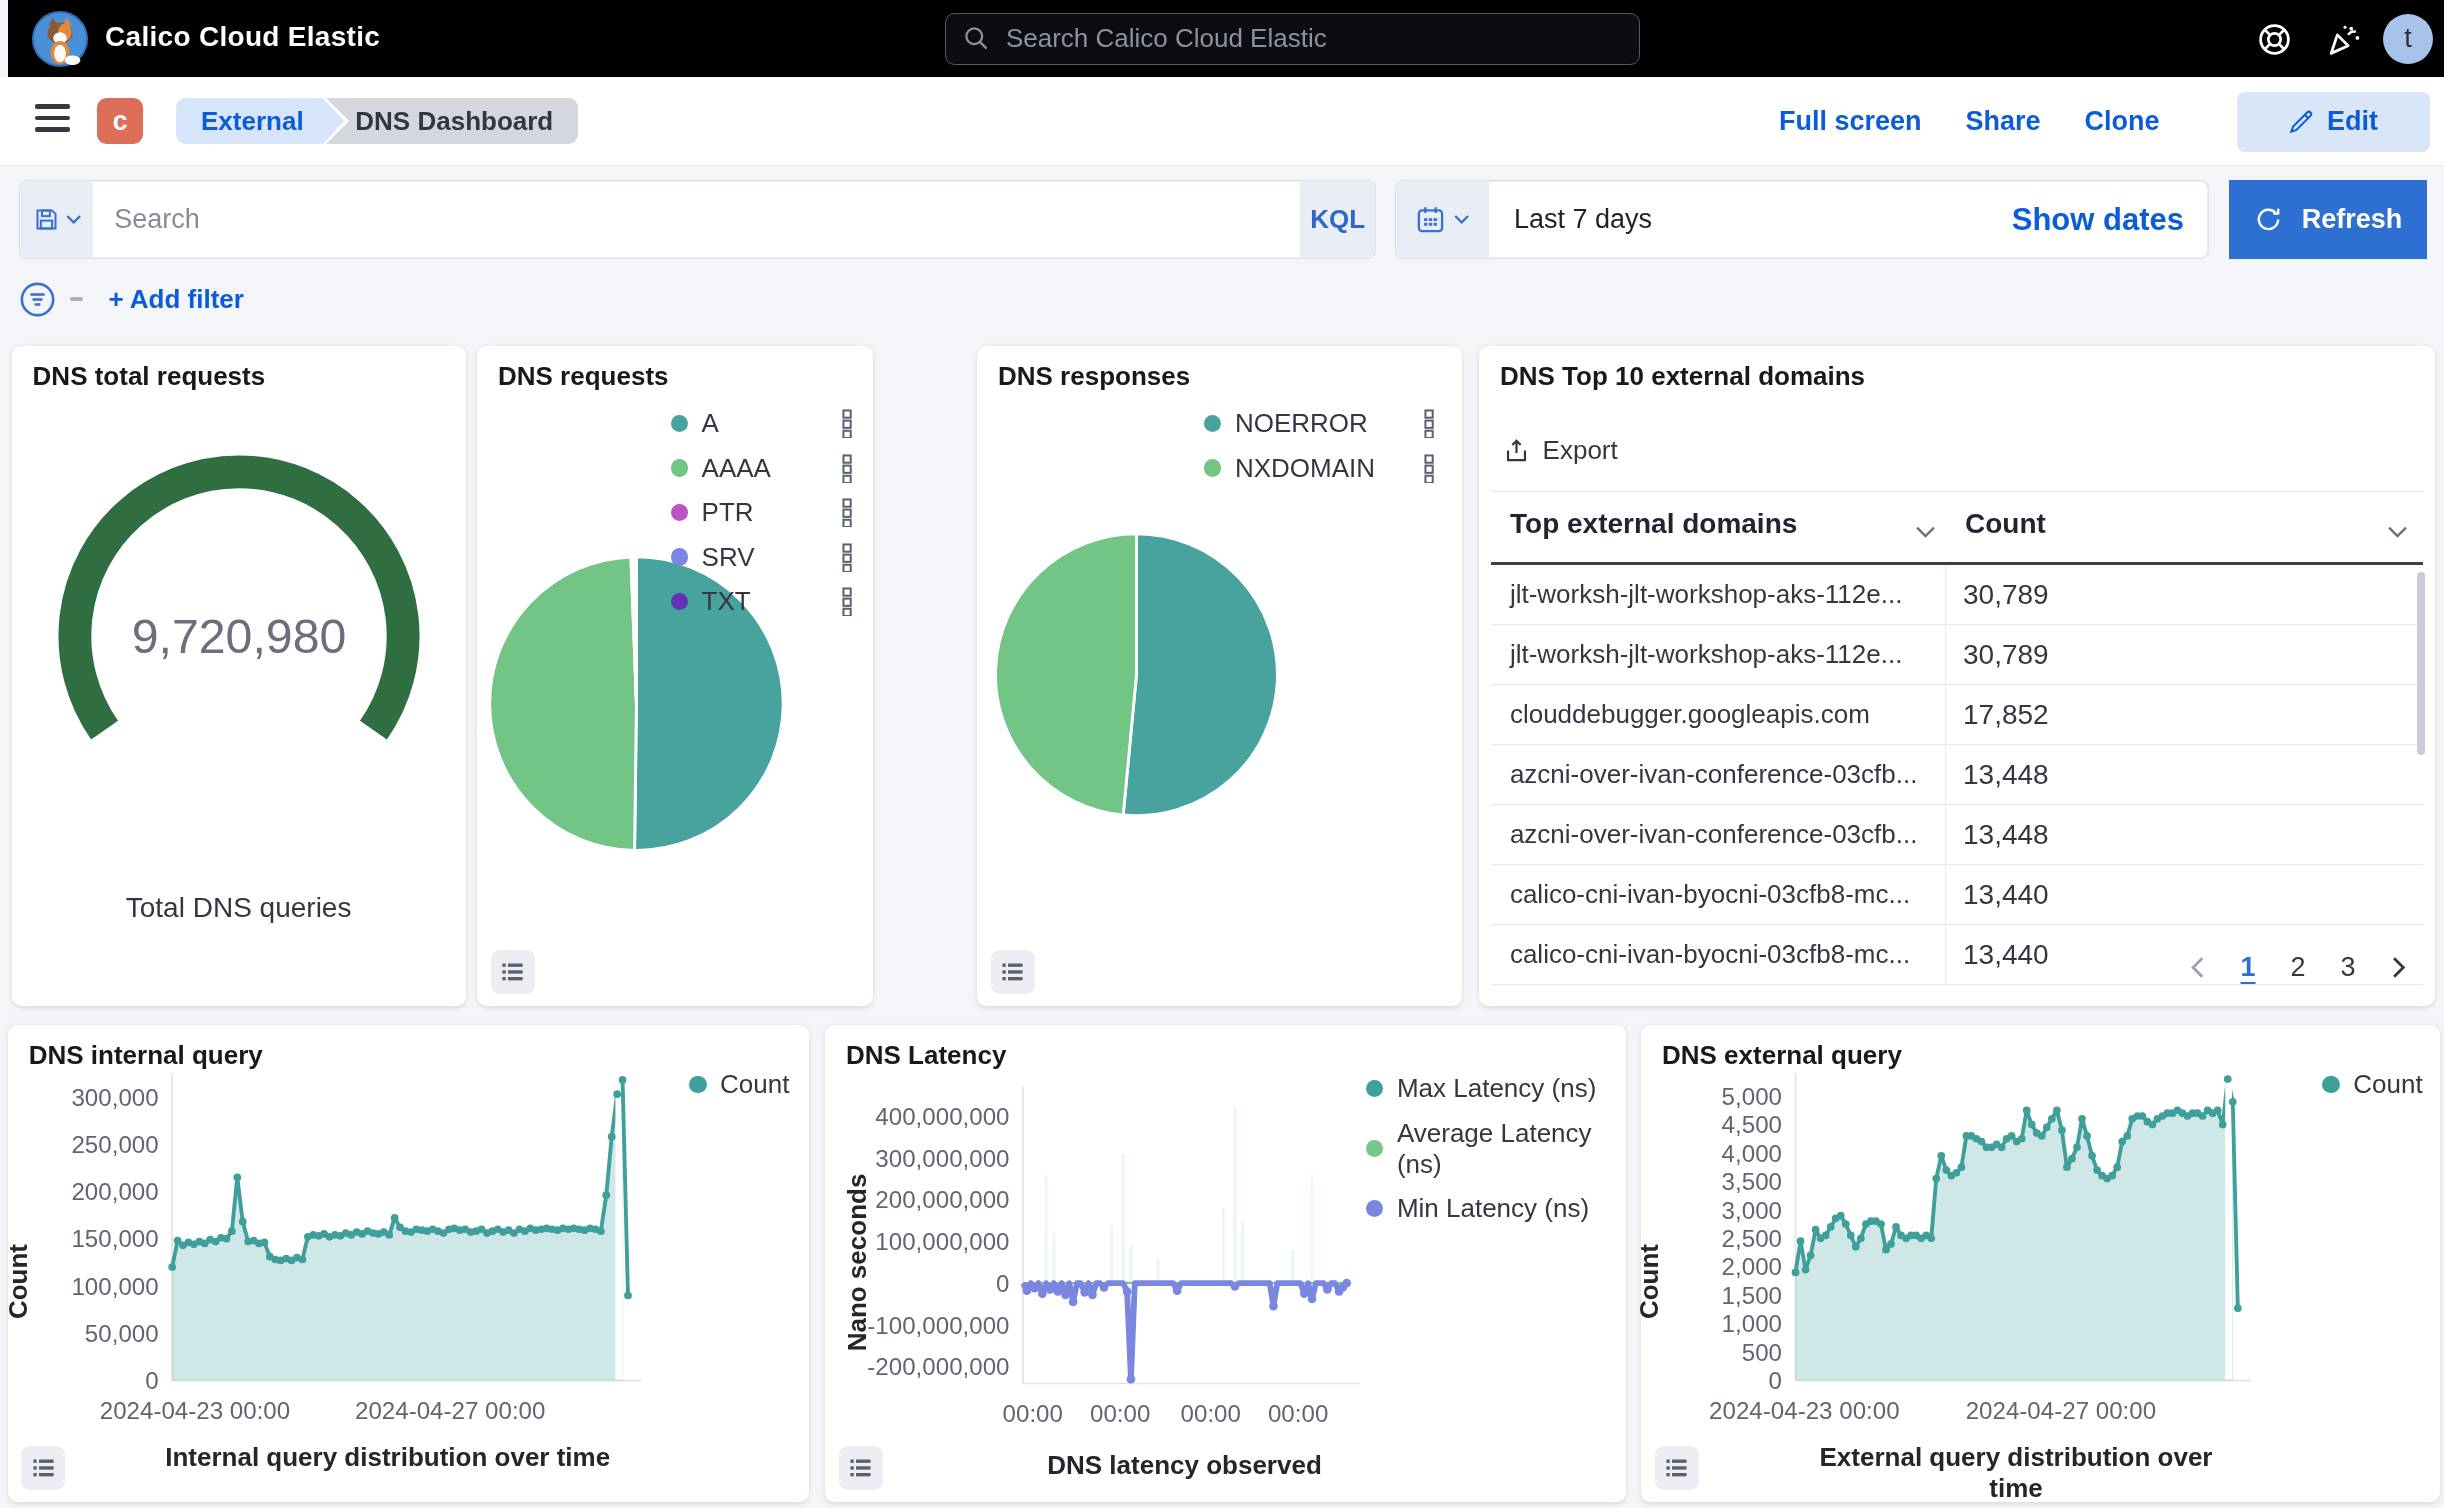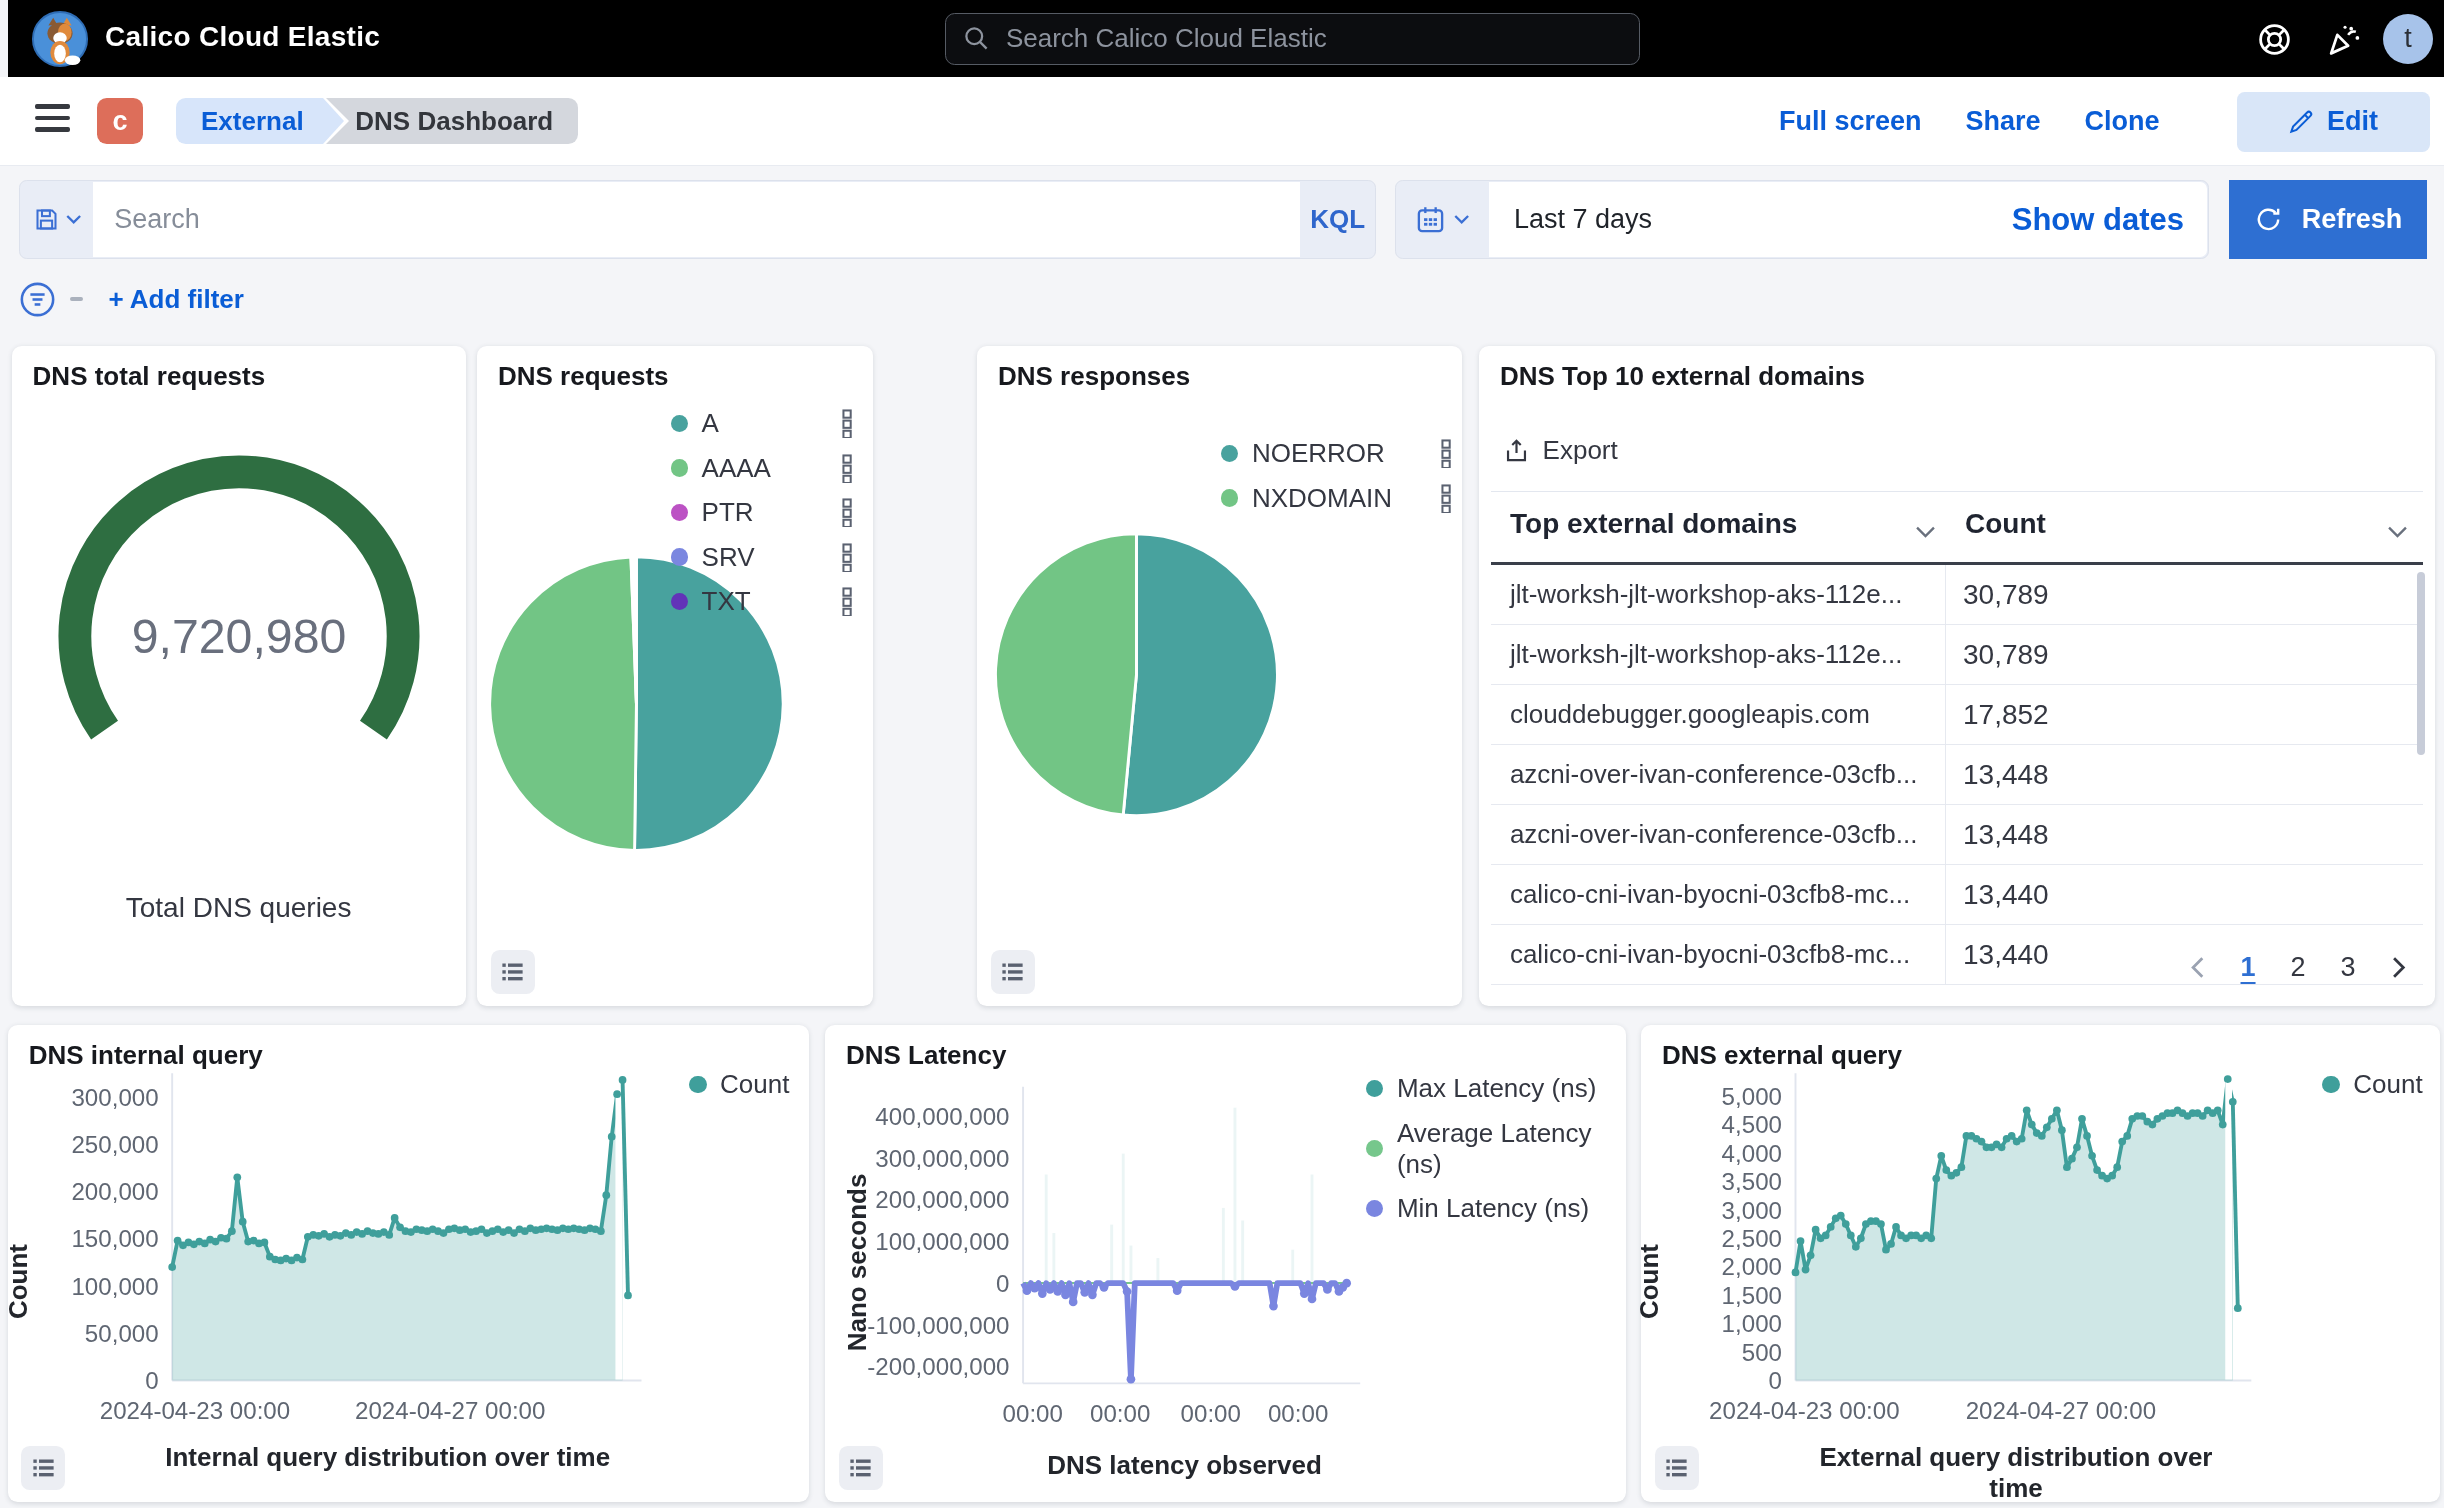--- a/index.html
+++ b/index.html
@@ -61,21 +61,21 @@
   .chart-host{position:absolute;left:0;top:0;right:0;bottom:0;}
   .gauge-sub{position:absolute;left:0;top:546px;width:100%;text-align:center;font-size:28px;color:#343741;}
 
   
   .legend{position:absolute;display:flex;flex-direction:column;gap:13.5px;}
   .leg-item{display:flex;align-items:center;gap:13.5px;cursor:pointer;position:relative;}
   .leg-dot{width:17.4px;height:17.4px;border-radius:50%;flex:0 0 auto;}
   .leg-lab{font-size:26px;color:#343741;}
   .leg-kebab{margin-left:auto;}
   #leg-req{right:19.3px;top:62px;width:183px;}
-  #leg-resp{right:9px;top:62px;width:232px;margin-top:30px;}
+  #leg-resp{right:26px;top:62px;width:232px;}
   #leg-int{right:19.3px;top:44px;}
   #leg-lat{left:541px;top:48px;}
   #leg-ext{right:17.4px;top:44px;}
 
   
   .ylab{position:absolute;transform:rotate(-90deg);transform-origin:center;font-size:26px;font-weight:bold;color:#23262c;white-space:nowrap;}
   .xlab{position:absolute;text-align:center;font-size:26px;font-weight:bold;color:#23262c;}
 
   .list-btn{position:absolute;left:13.5px;bottom:11.6px;width:44px;height:44px;border:none;border-radius:8.7px;background:#eceef3;display:flex;align-items:center;justify-content:center;cursor:pointer;}
 

